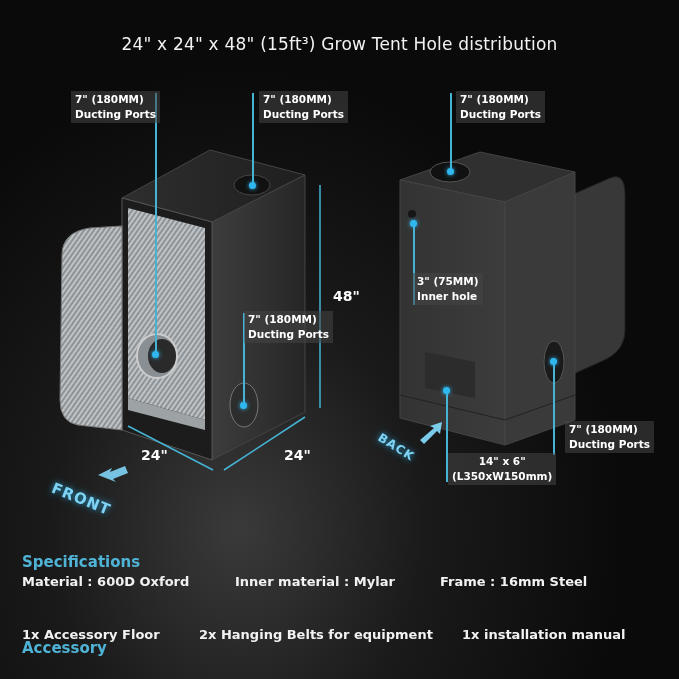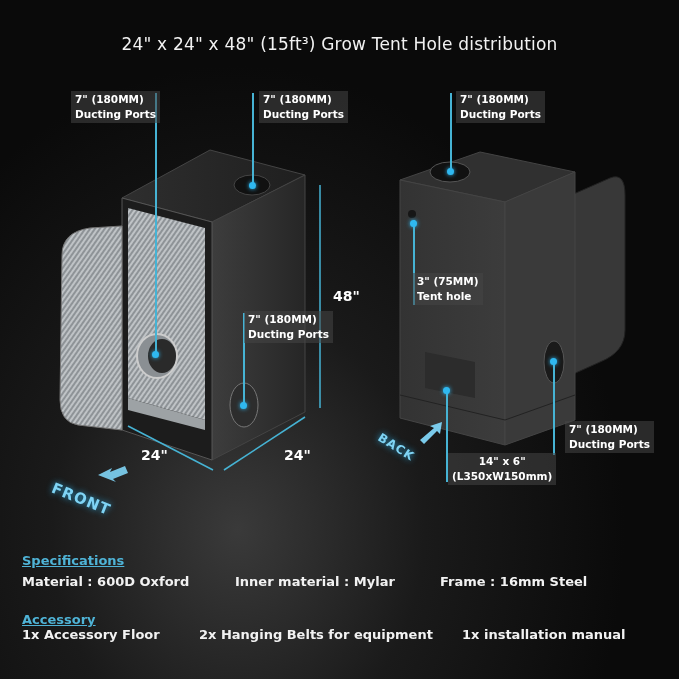--- a/index.html
+++ b/index.html
@@ -4,21 +4,21 @@
 <style>
   html,body{margin:0;padding:0;}
   body{width:679px;height:679px;overflow:hidden;background:#0c0c0c;font-family:"DejaVu Sans","Liberation Sans",sans-serif;color:#fff;}
   .stage{position:relative;width:679px;height:679px;overflow:hidden;
     background:radial-gradient(ellipse at 35% 78%, #3a3a3a 0%, #1a1a1a 30%, #0a0a0a 62%),#0b0b0b;}
   .title{position:absolute;left:0;top:34px;width:679px;text-align:center;font-size:17px;letter-spacing:0.2px;color:#f2f2f2;}
   .lbl{position:absolute;background:rgba(70,70,70,0.55);color:#fff;font-size:10.5px;line-height:15px;padding:1px 4px;white-space:nowrap;font-weight:bold;}
   .vline{position:absolute;width:1.5px;background:#46b3d4;}
   .dot{position:absolute;width:7px;height:7px;border-radius:50%;background:#2fb8f0;box-shadow:0 0 4px #2fb8f0;}
   .dim{position:absolute;font-size:14px;color:#fff;font-weight:bold;}
-  .spec-head{position:absolute;left:22px;font-size:13px;color:#4fb3d6;font-weight:bold;text-decoration:underline;}
+  .spec-head{position:absolute;left:22px;font-size:15px;color:#4fb3d6;font-weight:bold;}
   .spec-line{position:absolute;left:22px;font-size:13px;color:#f2f2f2;white-space:nowrap;font-weight:bold;}
   .spec-line span{display:inline-block;}
   .floor-word{position:absolute;font-weight:bold;color:#7fd4f5;text-shadow:0 0 6px #2a9fd0;letter-spacing:1px;}
 </style>
 </head>
 <body>
 
 <div class="stage">
 
   <div class="title">24" x 24" x 48" (15ft³) Grow Tent Hole distribution</div>
@@ -123,21 +123,21 @@
   <div class="lbl" style="left:244px;top:311px;">
     <div>7" (180MM)</div>
     <div>Ducting Ports</div>
   </div>
   <div class="lbl" style="left:456px;top:91px;">
     <div>7" (180MM)</div>
     <div>Ducting Ports</div>
   </div>
   <div class="lbl" style="left:413px;top:273px;">
     <div>3" (75MM)</div>
-    <div>Tent hole</div>
+    <div>Inner hole</div>
   </div>
   <div class="lbl" style="left:448px;top:453px;text-align:center;">
     <div>14" x 6"</div>
     <div>(L350xW150mm)</div>
   </div>
   <div class="lbl" style="left:565px;top:421px;">
     <div>7" (180MM)</div>
     <div>Ducting Ports</div>
   </div>
 
@@ -146,18 +146,18 @@
   <div class="dim" style="left:284px;top:447px;">24"</div>
 
   <div class="floor-word" style="left:50px;top:490px;font-size:15px;transform:rotate(22deg);">FRONT</div>
   <div class="floor-word" style="left:376px;top:440px;font-size:12px;transform:rotate(32deg);">BACK</div>
 
   <div class="spec-head" style="top:553px;">Specifications</div>
   <div class="spec-line" style="top:574px;">
     <span style="width:213px;">Material : 600D Oxford</span><span style="width:205px;">Inner material : Mylar</span><span>Frame : 16mm Steel</span>
   </div>
 
-  <div class="spec-head" style="top:612px;">Accessory</div>
+  <div class="spec-head" style="top:639px;">Accessory</div>
   <div class="spec-line" style="top:627px;">
     <span style="width:177px;">1x Accessory Floor</span><span style="width:263px;">2x  Hanging Belts for equipment</span><span>1x installation manual</span>
   </div>
 
 </div>
 
 </body></html>

